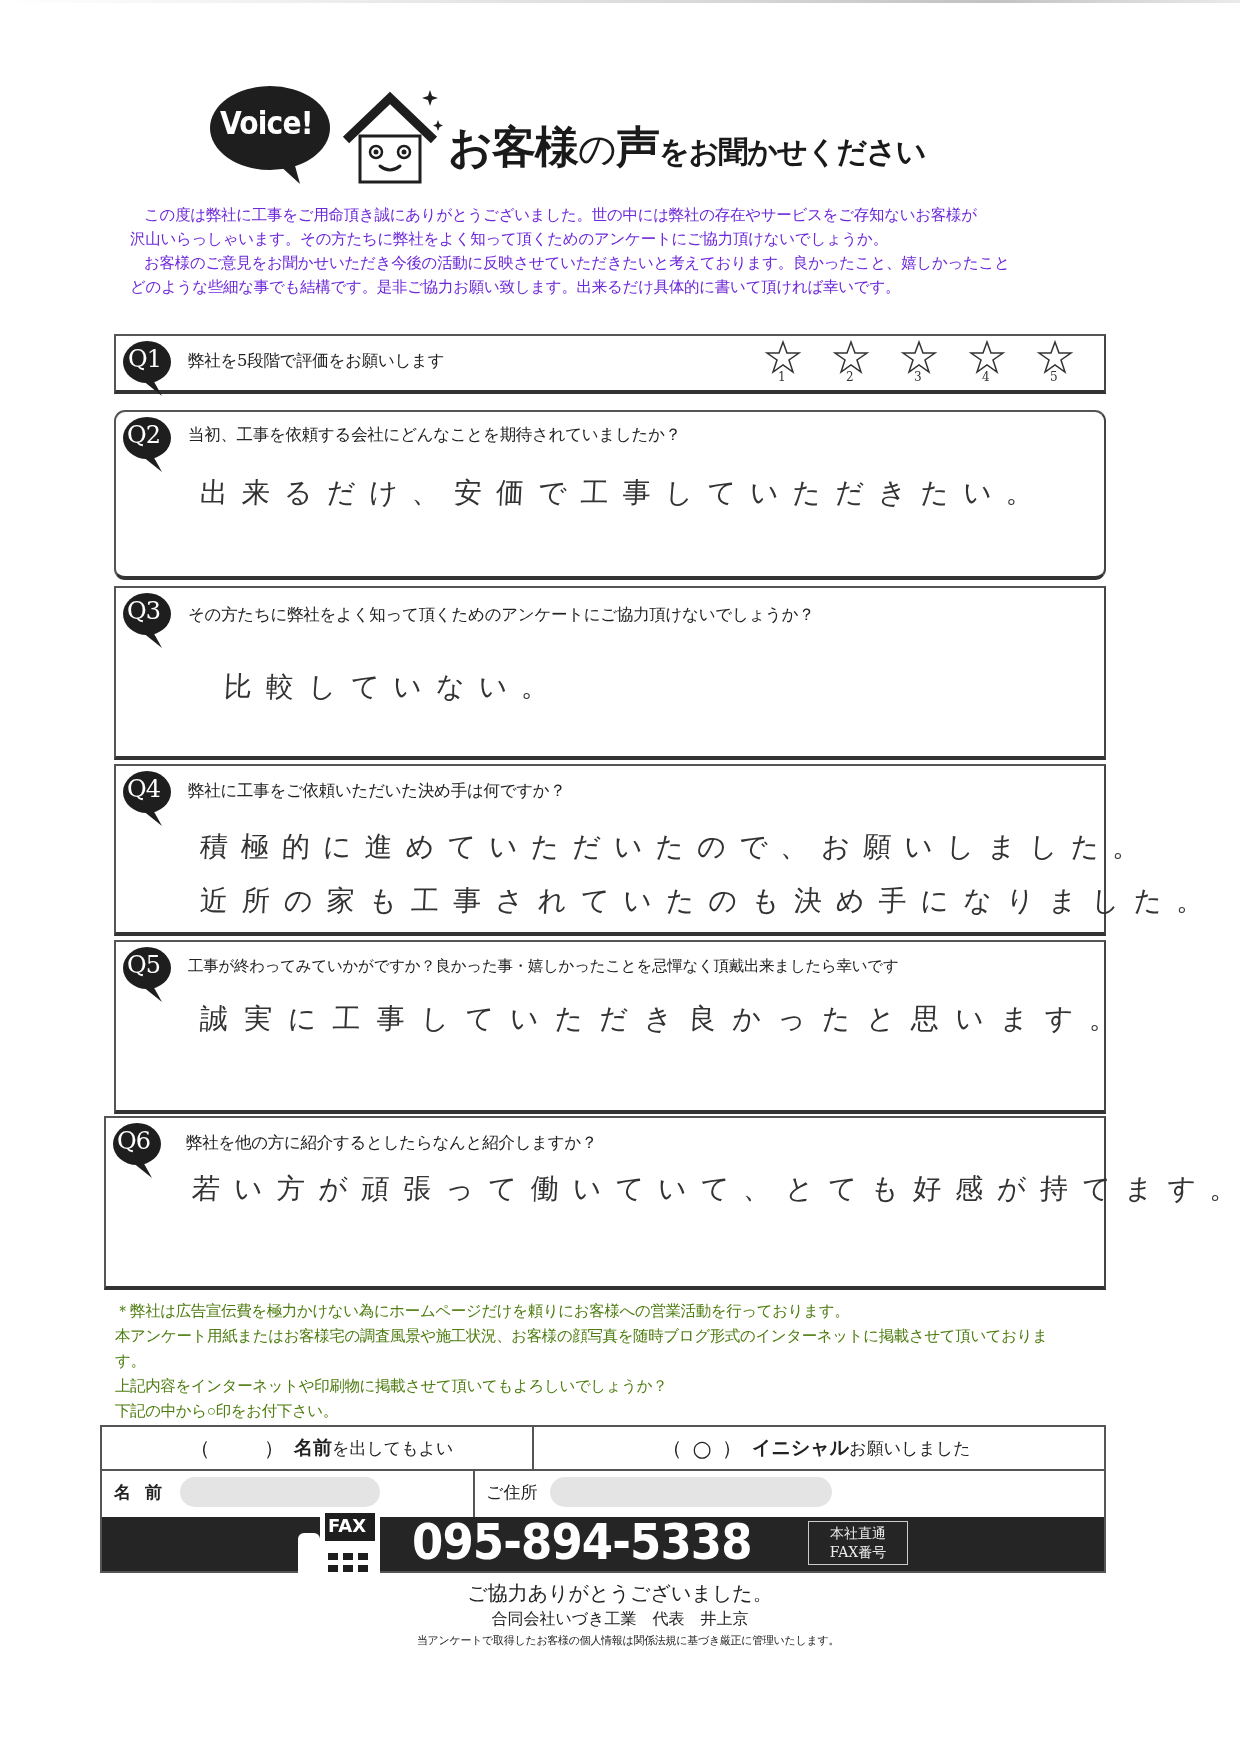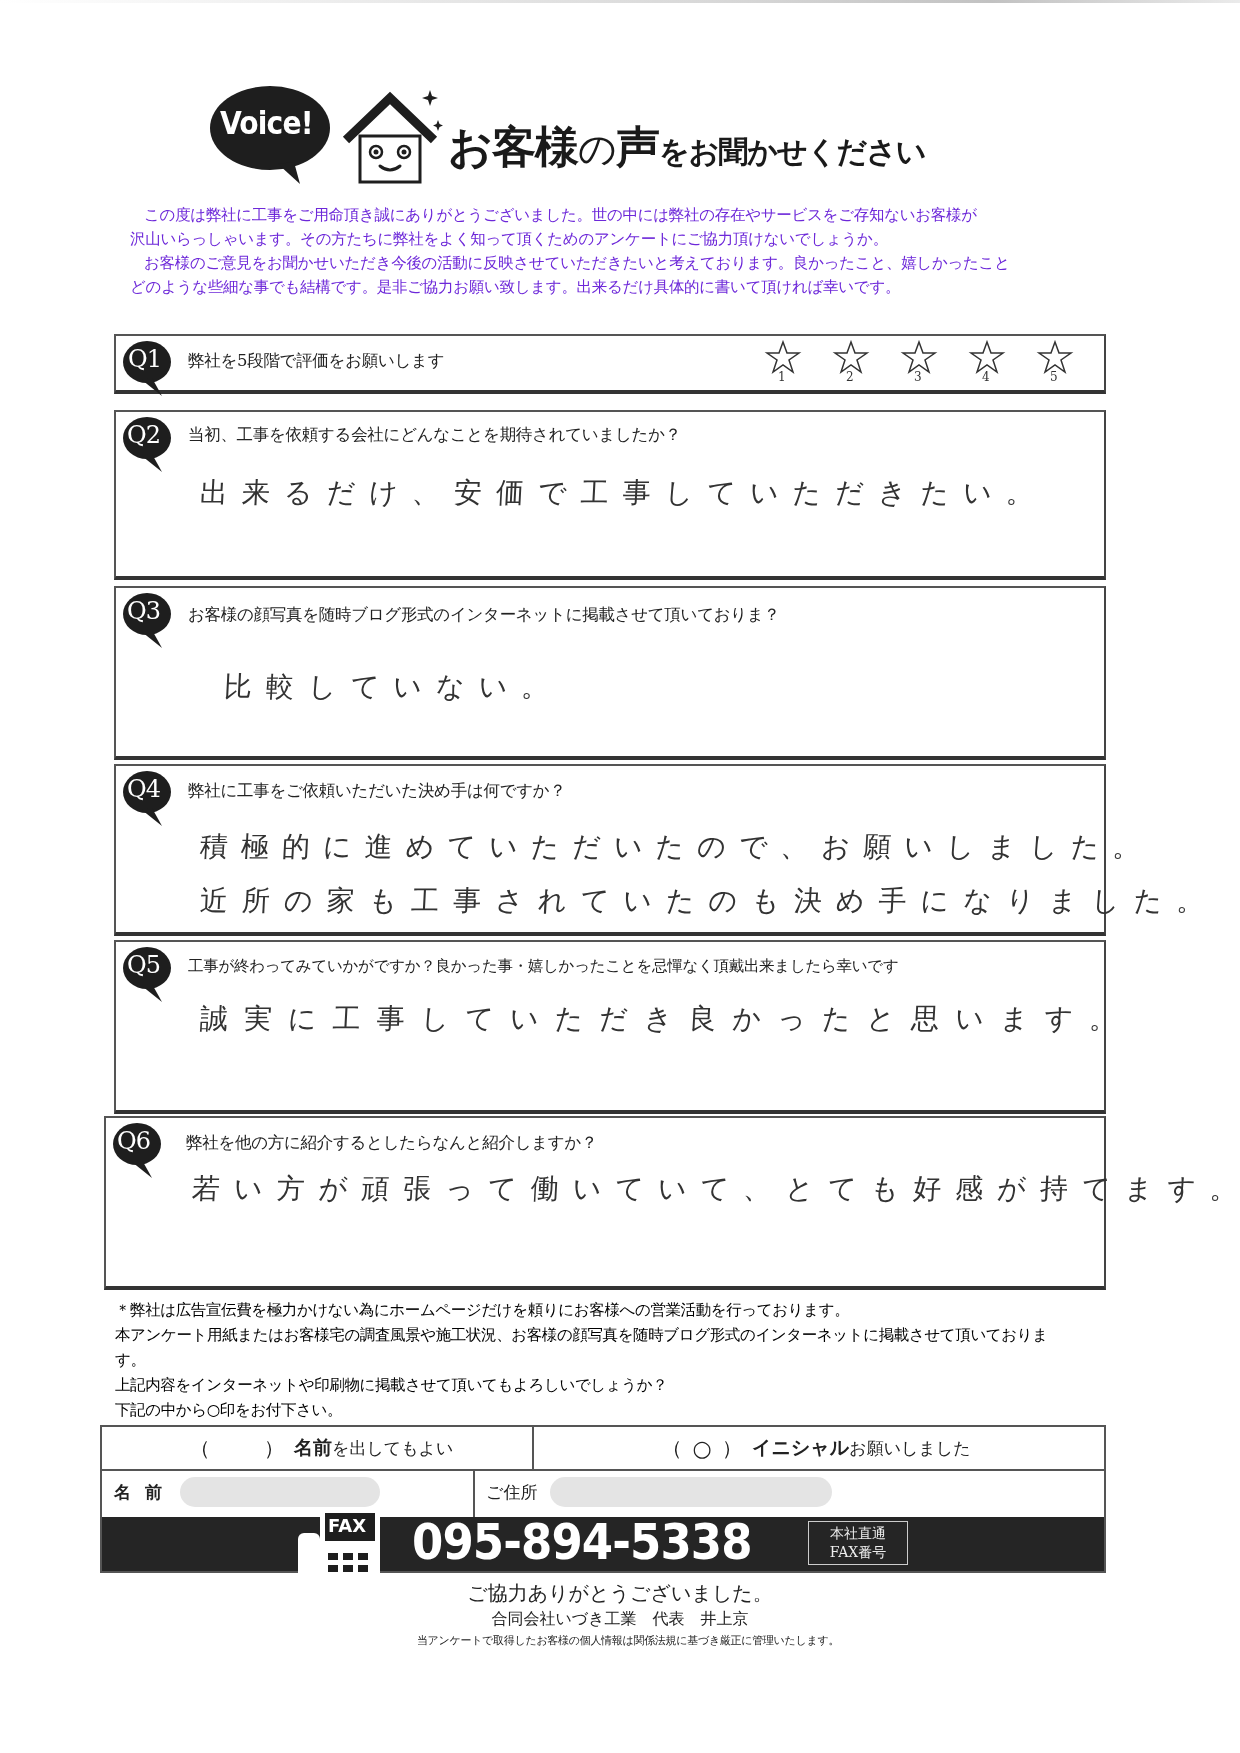--- a/index.html
+++ b/index.html
@@ -24,21 +24,21 @@
   .qbadge { position:absolute; left:6px; top:4px; width:50px; height:50px; }
   .qtext { position:absolute; left:72px; font-size:16.5px; color:#222; white-space:nowrap; letter-spacing:-0.3px; }
   .answer { position:absolute; font-family:"DejaVu Sans", sans-serif; font-weight:200; font-size:28px; color:#333; letter-spacing:14px; white-space:nowrap; transform:skewX(-3deg); }
 
   .stars { position:absolute; right:28px; top:4px; display:flex; gap:26px; }
   .star { position:relative; width:42px; height:48px; }
   .star svg { position:absolute; left:2px; top:0; }
   .star .num { position:absolute; left:16px; top:30px; font-size:12px; color:#333; }
 
   
-  .notes { left:115px; top:1298px; width:1030px; font-size:15.5px; line-height:25px; color:#000000; letter-spacing:-0.4px; }
+  .notes { left:115px; top:1298px; width:1030px; font-size:15.5px; line-height:25px; color:#4d7c0f; letter-spacing:-0.4px;font-family:Liberation Serif, serif; }
   .notes p { margin:0; }
 
   
   .consent { left:100px; top:1425px; width:1006px; height:148px; border:2px solid #555; box-sizing:border-box; }
   .consent-row1 { position:absolute; left:0; top:0; width:100%; height:42px; border-bottom:2px solid #555; }
   .consent-row1 .cell { position:absolute; top:0; height:42px; display:flex; align-items:center; font-family:"DejaVu Sans", sans-serif; font-size:19px; font-weight:bold; color:#222; }
   .consent-row1 .divider { position:absolute; left:430px; top:0; width:2px; height:42px; background:#555; }
   .paren { font-weight:normal; font-size:20px; }
   .paren-gap { display:inline-block; width:54px; text-align:center; font-weight:normal; }
   .normal { font-weight:normal; font-size:17px; }
@@ -131,41 +131,41 @@
     </div>
     <div class="star">
       <svg width="38" height="34" viewBox="0 0 38 34">
           <polygon points="19,2 23,13 35,13 25,20 29,32 19,25 9,32 13,20 3,13 15,13" fill="none" stroke="#333" stroke-width="1.5"></polygon>
         </svg>
       <span class="num">5</span>
     </div>
   </div>
 </div>
 
-<div class="abs qbox" style="left:114px;top:410px;width:992px;height:170px;">
+<div class="abs qbox" style="left:114px;top:410px;width:992px;height:170px;border-radius:11px;">
   <div class="qbadge">
     <svg width="50" height="58" viewBox="0 0 50 58">
         <ellipse cx="25" cy="22" rx="24" ry="21" fill="#1e1e1e"></ellipse>
         <path d="M30 38 L40 56 L20 40 Z" fill="#1e1e1e"></path>
       </svg>
     <div class="abs" style="left:5px;top:5px;font-size:24px;color:#fff;letter-spacing:-1px;">Q2</div>
   </div>
   <div class="qtext" style="top:12px;">当初、工事を依頼する会社にどんなことを期待されていましたか？</div>
   <div class="answer" style="left:84px;top:62px;">出来るだけ、安価で工事していただきたい。</div>
 </div>
 
 <div class="abs qbox" style="left:114px;top:586px;width:992px;height:174px;">
   <div class="qbadge">
     <svg width="50" height="58" viewBox="0 0 50 58">
         <ellipse cx="25" cy="22" rx="24" ry="21" fill="#1e1e1e"></ellipse>
         <path d="M30 38 L40 56 L20 40 Z" fill="#1e1e1e"></path>
       </svg>
     <div class="abs" style="left:5px;top:5px;font-size:24px;color:#fff;letter-spacing:-1px;">Q3</div>
   </div>
-  <div class="qtext" style="top:16px;">お客様の顔写真を随時ブログ形式のインターネットに掲載させて頂いておりま？</div>
+  <div class="qtext" style="top:16px;">その方たちに弊社をよく知って頂くためのアンケートにご協力頂けないでしょうか？</div>
   <div class="answer" style="left:108px;top:80px;">比較していない。</div>
 </div>
 
 <div class="abs qbox" style="left:114px;top:764px;width:992px;height:172px;padding-left:36px;">
   <div class="qbadge">
     <svg width="50" height="58" viewBox="0 0 50 58">
         <ellipse cx="25" cy="22" rx="24" ry="21" fill="#1e1e1e"></ellipse>
         <path d="M30 38 L40 56 L20 40 Z" fill="#1e1e1e"></path>
       </svg>
     <div class="abs" style="left:5px;top:5px;font-size:24px;color:#fff;letter-spacing:-1px;">Q4</div>

